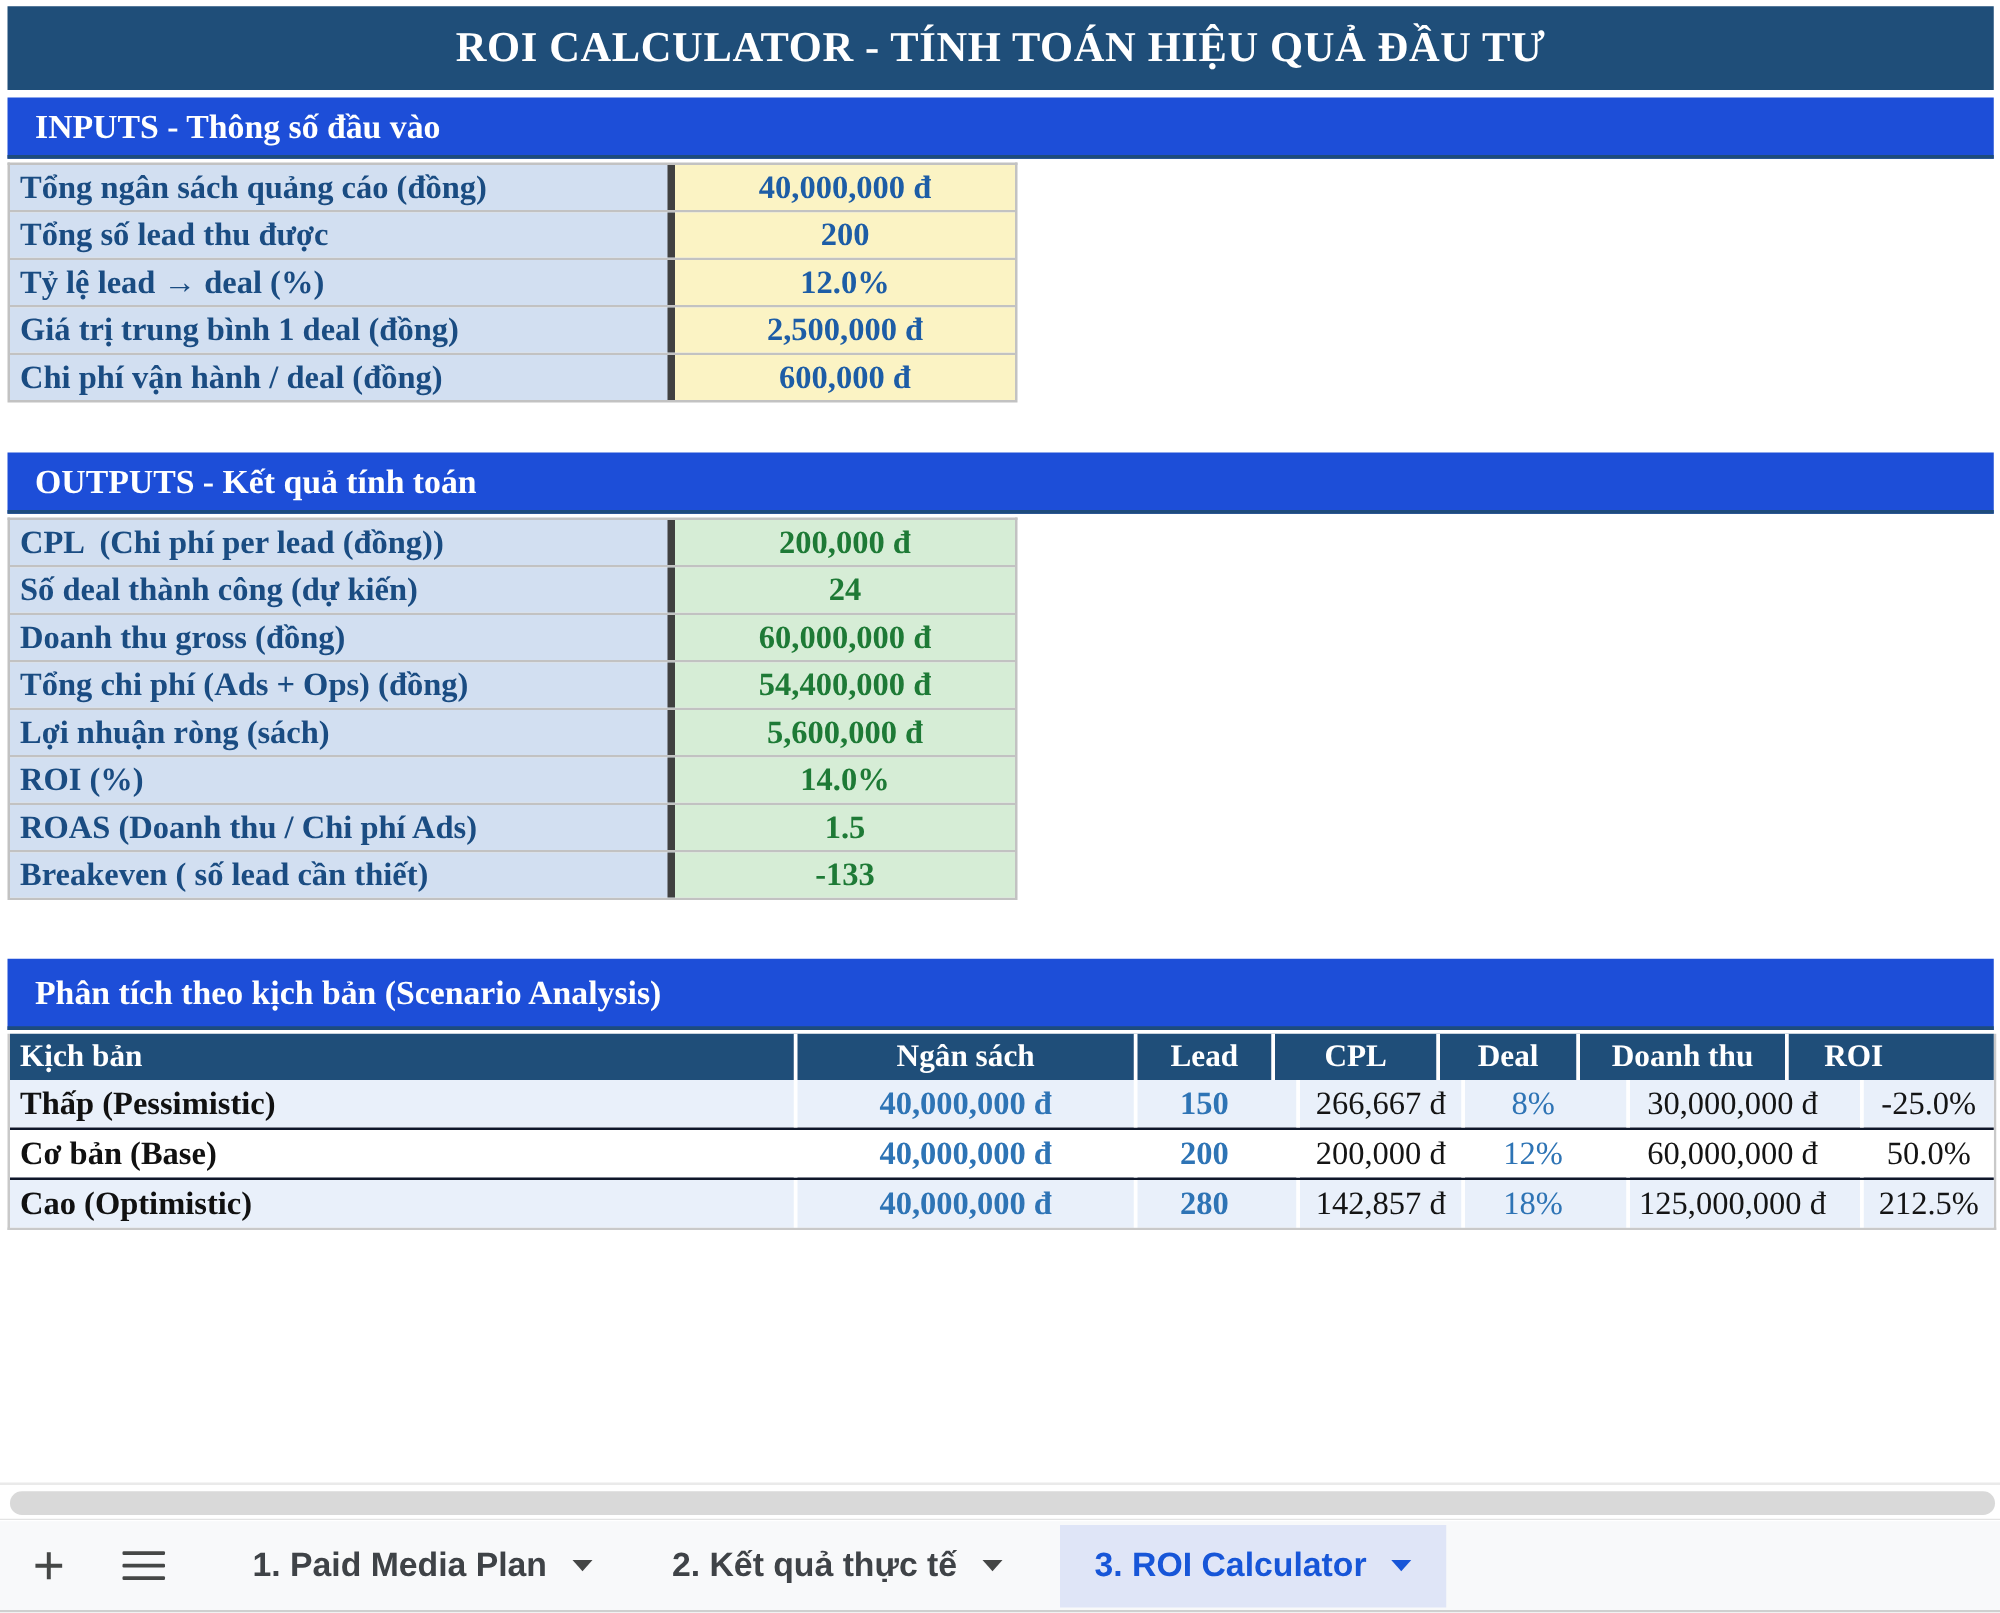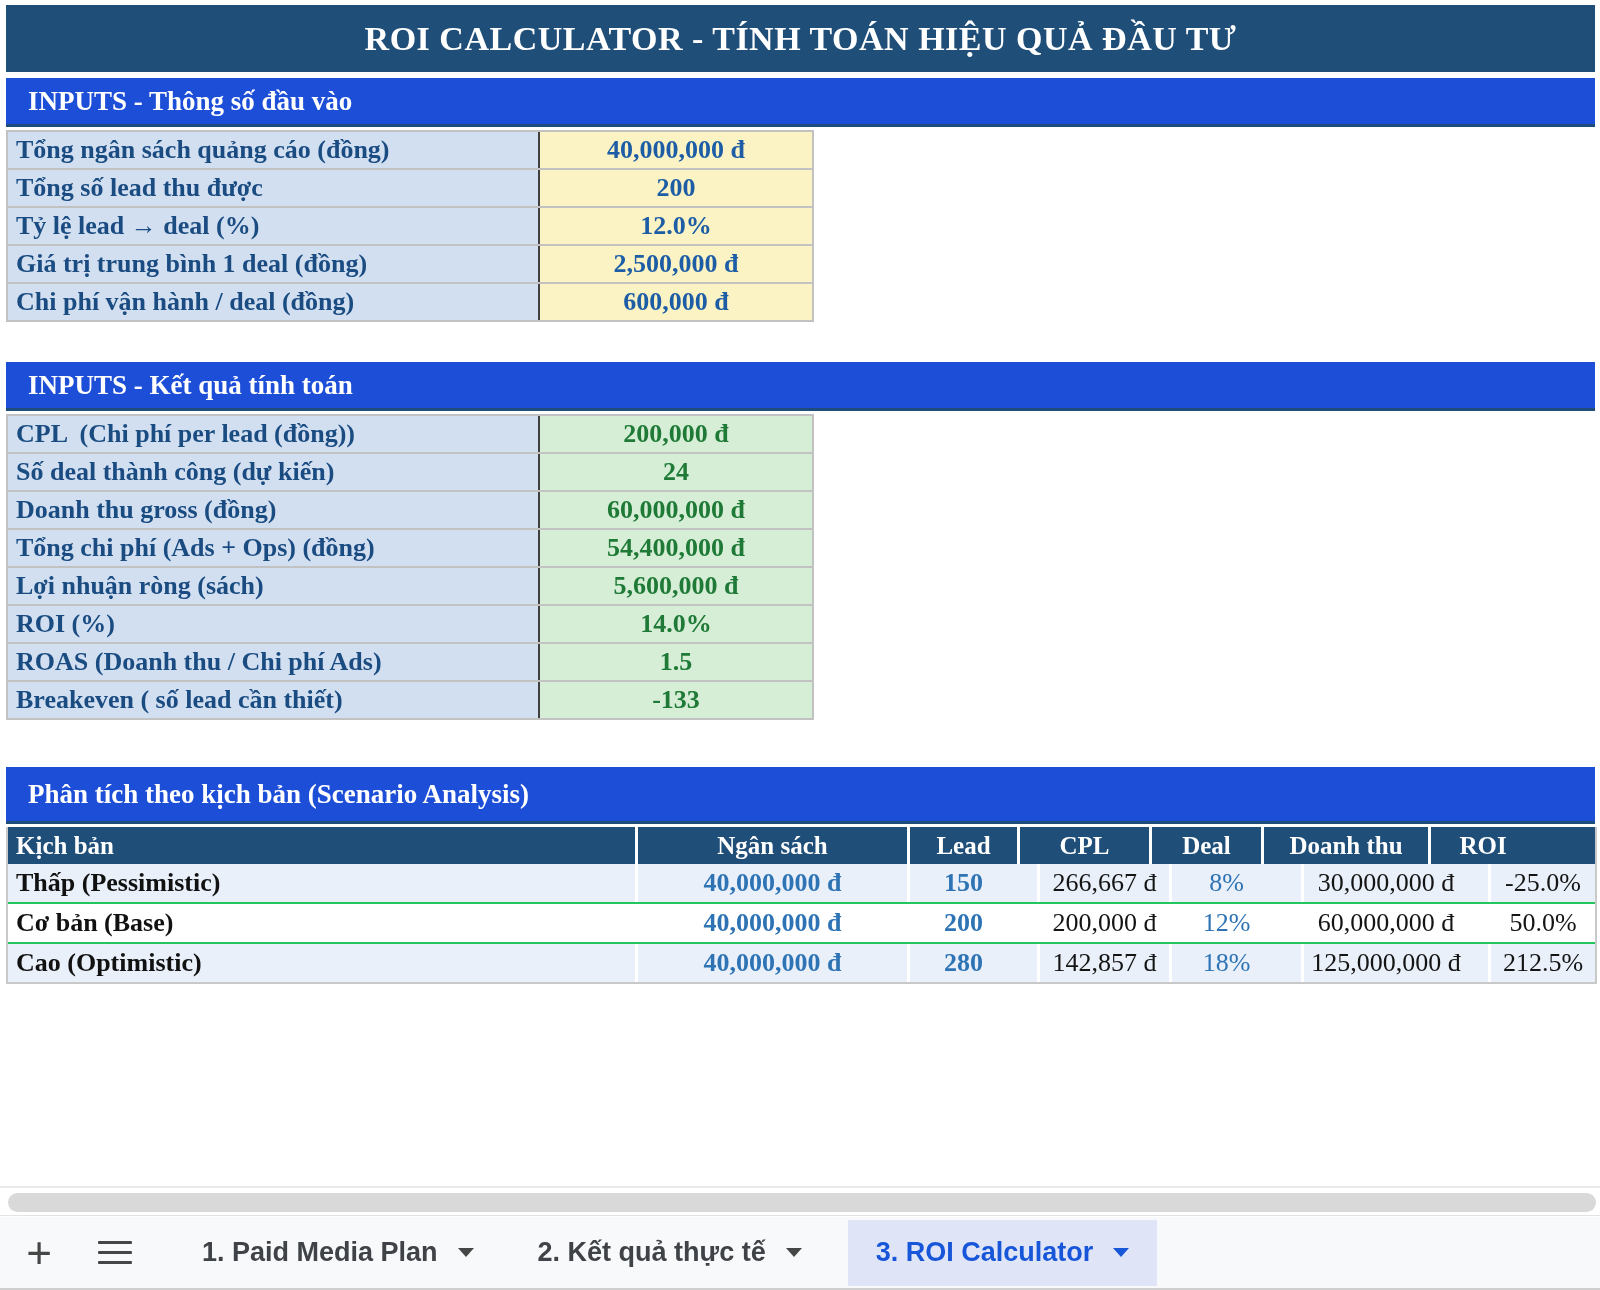--- a/index.html
+++ b/index.html
@@ -24,32 +24,32 @@
   .bar-outputs{top:362px;}
   .bar-scenario{top:767px;height:57px;}
   
   .kv-table{position:absolute;left:6px;border:2px solid #C2C2C2;border-bottom:none;}
   .tbl-inputs{top:130px;}
   .tbl-outputs{top:414px;}
   .kv-row{display:flex;height:36px;border-bottom:2px solid #C2C2C2;}
   .kv-label{
     width:532px;background:#D2DFF1;color:#1A4C82;font-weight:bold;font-size:26px;
     display:flex;align-items:center;padding-left:8px;box-sizing:border-box;
-    border-right:2px solid #404040;white-space:pre;
+    border-right:6px solid #404040;white-space:pre;
   }
   .kv-value{
     width:272px;font-weight:bold;font-size:26px;
     display:flex;align-items:center;justify-content:center;box-sizing:border-box;
   }
   .tbl-inputs .kv-value{background:#FBF3C4;color:#1D5DA6;}
   .tbl-outputs .kv-value{background:#D6EDD6;color:#1E7A36;}
   
   .sc-table{position:absolute;left:6px;top:827px;border:2px solid #C9C9C9;border-top:none;}
   .sc-header{display:flex;height:37px;background:#1F4E79;color:#fff;font-weight:bold;font-size:25px;}
-  .sc-row{display:flex;height:38px;font-size:26px;border-top:2px solid #22c55e;}
+  .sc-row{display:flex;height:38px;font-size:26px;border-top:2px solid #0f172a;}
   .sc-row.alt{background:#E9F0FA;}
   .sc-row.plain{background:#ffffff;}
   .cell{display:flex;align-items:center;justify-content:center;box-sizing:border-box;border-left:3px solid #ffffff;}
   .cell:first-child{border-left:none;}
   .col-name{width:627px;justify-content:flex-start;padding-left:8px;}
   .col-budget{width:272px;}
   .col-lead{width:110px;}
   .col-cpl{width:132px;}
   .col-deal{width:112px;}
   .col-rev{width:167px;}
@@ -111,21 +111,21 @@
   <div class="kv-row">
     <div class="kv-label">Giá trị trung bình 1 deal (đồng)</div>
     <div class="kv-value">2,500,000 đ</div>
   </div>
   <div class="kv-row">
     <div class="kv-label">Chi phí vận hành / deal (đồng)</div>
     <div class="kv-value">600,000 đ</div>
   </div>
 </div>
 
-<div class="section-bar bar-outputs">INPUTS - Kết quả tính toán</div>
+<div class="section-bar bar-outputs">OUTPUTS - Kết quả tính toán</div>
 <div class="kv-table tbl-outputs">
   <div class="kv-row">
     <div class="kv-label">CPL  (Chi phí per lead (đồng))</div>
     <div class="kv-value">200,000 đ</div>
   </div>
   <div class="kv-row">
     <div class="kv-label">Số deal thành công (dự kiến)</div>
     <div class="kv-value">24</div>
   </div>
   <div class="kv-row">

